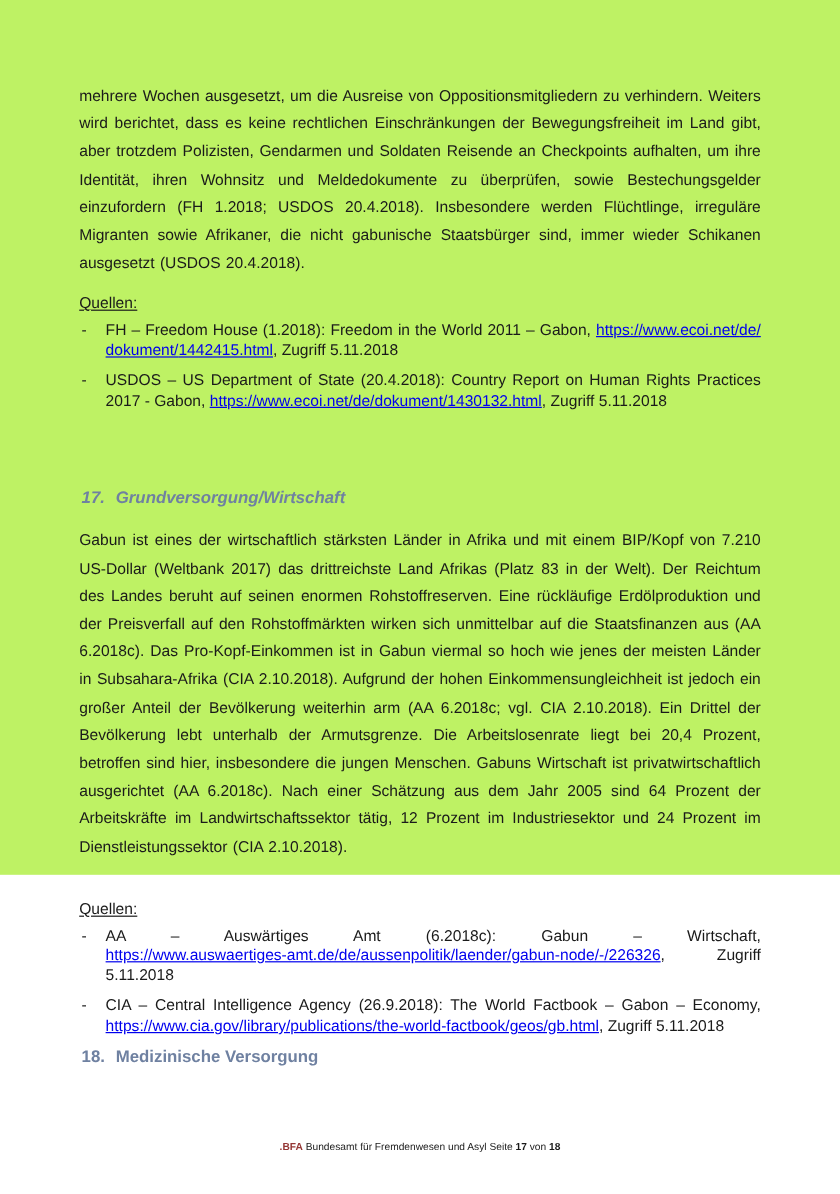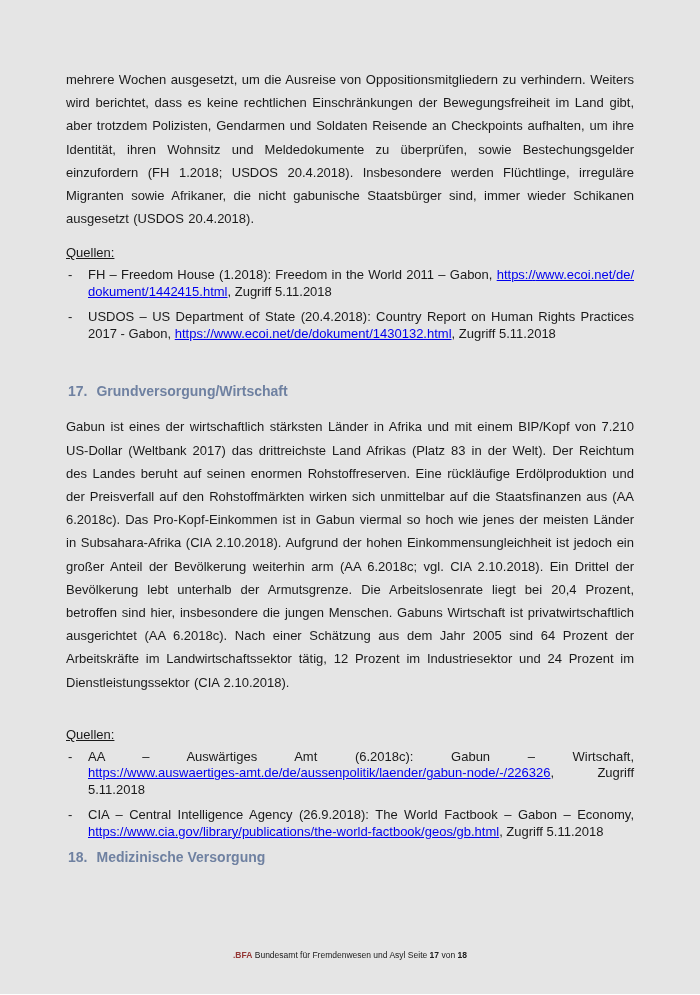--- a/index.html
+++ b/index.html
@@ -13,23 +13,23 @@
   body {
     width: 700px;
     height: 995px;
     font-family: "Liberation Sans", "DejaVu Sans", sans-serif;
     color: var(--text);
     overflow: hidden;
   }
   .page {
     position: relative;
     width: 700px;
-    height: 994px;
+    height: 729px;
     padding: 68px 66px 0 66px;
-    background: #e5e5e5;
+    background: #bef264;
   }
   .body-par {
     font-size: 13px;
     line-height: 23.2px;
     text-align: justify;
     word-spacing: 0.06em;
     color: var(--text);
   }
   .par-movement { margin-bottom: 14px; }
   .sources-label {
@@ -57,21 +57,21 @@
     cursor: pointer;
   }
   a.src-link.nowrap { white-space: nowrap; }
   .section-heading {
     color: var(--heading);
     font-size: 14px;
     font-weight: bold;
     line-height: 17px;
   }
   .section-heading .num { margin-left: 2px; margin-right: 9px; }
-  .h17 { margin-top: 41px; margin-bottom: 15px; }
+  .h17 { margin-top: 64px; margin-bottom: 15px; font-style: italic; }
   .h18 { margin-bottom: 14px; }
   .par-economy { margin-bottom: 32px; }
   .footer {
     position: absolute;
     left: 0;
     right: 0;
     top: 950px;
     text-align: center;
     font-size: 8.5px;
     line-height: 11px;

